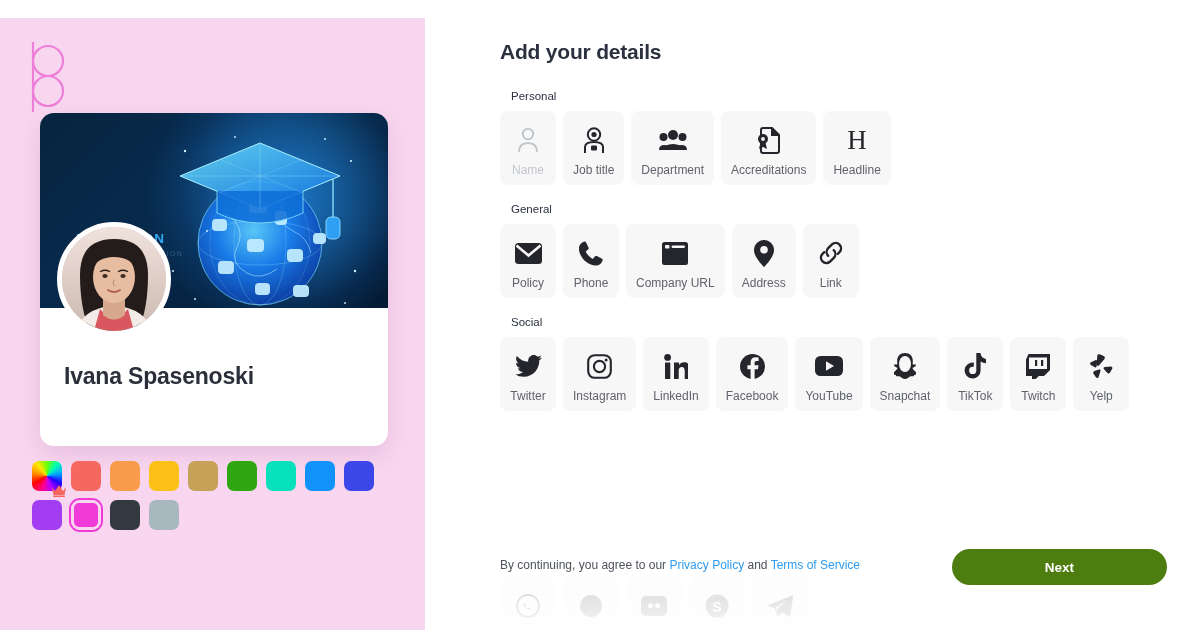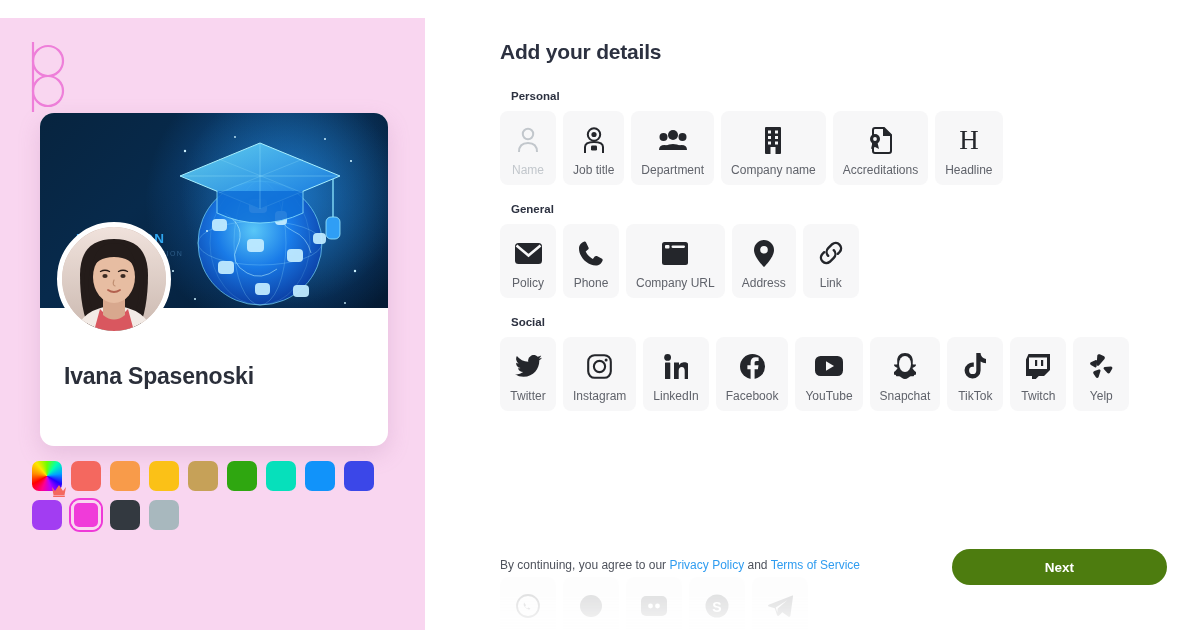--- a/index.html
+++ b/index.html
@@ -119,21 +119,21 @@
   .page-title {
     font-size: 21px;
     font-weight: bold;
     color: #2c3140;
     letter-spacing: -0.2px;
     margin-bottom: 26px;
   }
   .section { margin-bottom: 7px; }
   .section-label {
     font-size: 11.5px;
-    font-weight: bold;
+    font-weight: normal;
     color: #2c3140;
     margin-bottom: 9px;
     padding-left: 11px;
   }
   .tile-row {
     display: flex;
     flex-wrap: wrap;
     gap: 7px;
     margin-bottom: 18px;
   }
@@ -394,37 +394,20 @@
                   <circle cx="23.5" cy="8" r="4"></circle>
                   <path d="M5 21 q0-6 9-6 q9 0 9 6 Z"></path>
                   <path d="M0 21 q0-5 5.5-5 q2 0 3.3 .8 Q6 18.5 6 21Z"></path>
                   <path d="M28 21 q0-5 -5.5-5 q-2 0 -3.3 .8 Q22 18.5 22 21Z"></path>
                 </svg>
               </div>
               <div class="tile-label">Department</div>
             </div>
             <div class="tile">
               <div class="tile-icon">
-                <svg width="20" height="27" viewBox="0 0 20 27" fill="currentColor">
-                  <rect x="2" y="0" width="16" height="27" rx="1"></rect>
-                  <g fill="#f7f7f8">
-                    <rect x="5" y="3.5" width="3" height="3"></rect>
-                    <rect x="12" y="3.5" width="3" height="3"></rect>
-                    <rect x="5" y="9" width="3" height="3"></rect>
-                    <rect x="12" y="9" width="3" height="3"></rect>
-                    <rect x="5" y="14.5" width="3" height="3"></rect>
-                    <rect x="12" y="14.5" width="3" height="3"></rect>
-                    <rect x="7.5" y="20" width="5" height="7"></rect>
-                  </g>
-                </svg>
-              </div>
-              <div class="tile-label">Company name</div>
-            </div>
-            <div class="tile">
-              <div class="tile-icon">
                 <svg width="25" height="27" viewBox="0 0 25 27" fill="none" stroke="currentColor" stroke-width="2">
                   <path d="M16 1 H7 a2 2 0 0 0 -2 2 v21 a2 2 0 0 0 2 2 h14 a2 2 0 0 0 2-2 V8 Z"></path>
                   <path d="M16 1 v7 h7" fill="currentColor"></path>
                   <circle cx="7" cy="12" r="5" fill="currentColor" stroke="none"></circle>
                   <circle cx="7" cy="12" r="1.9" fill="#f7f7f8" stroke="none"></circle>
                   <path d="M4.4 16 L3 22 l4-2 l4 2 l-1.4-6" fill="currentColor" stroke="none"></path>
                 </svg>
               </div>
               <div class="tile-label">Accreditations</div>
             </div>

